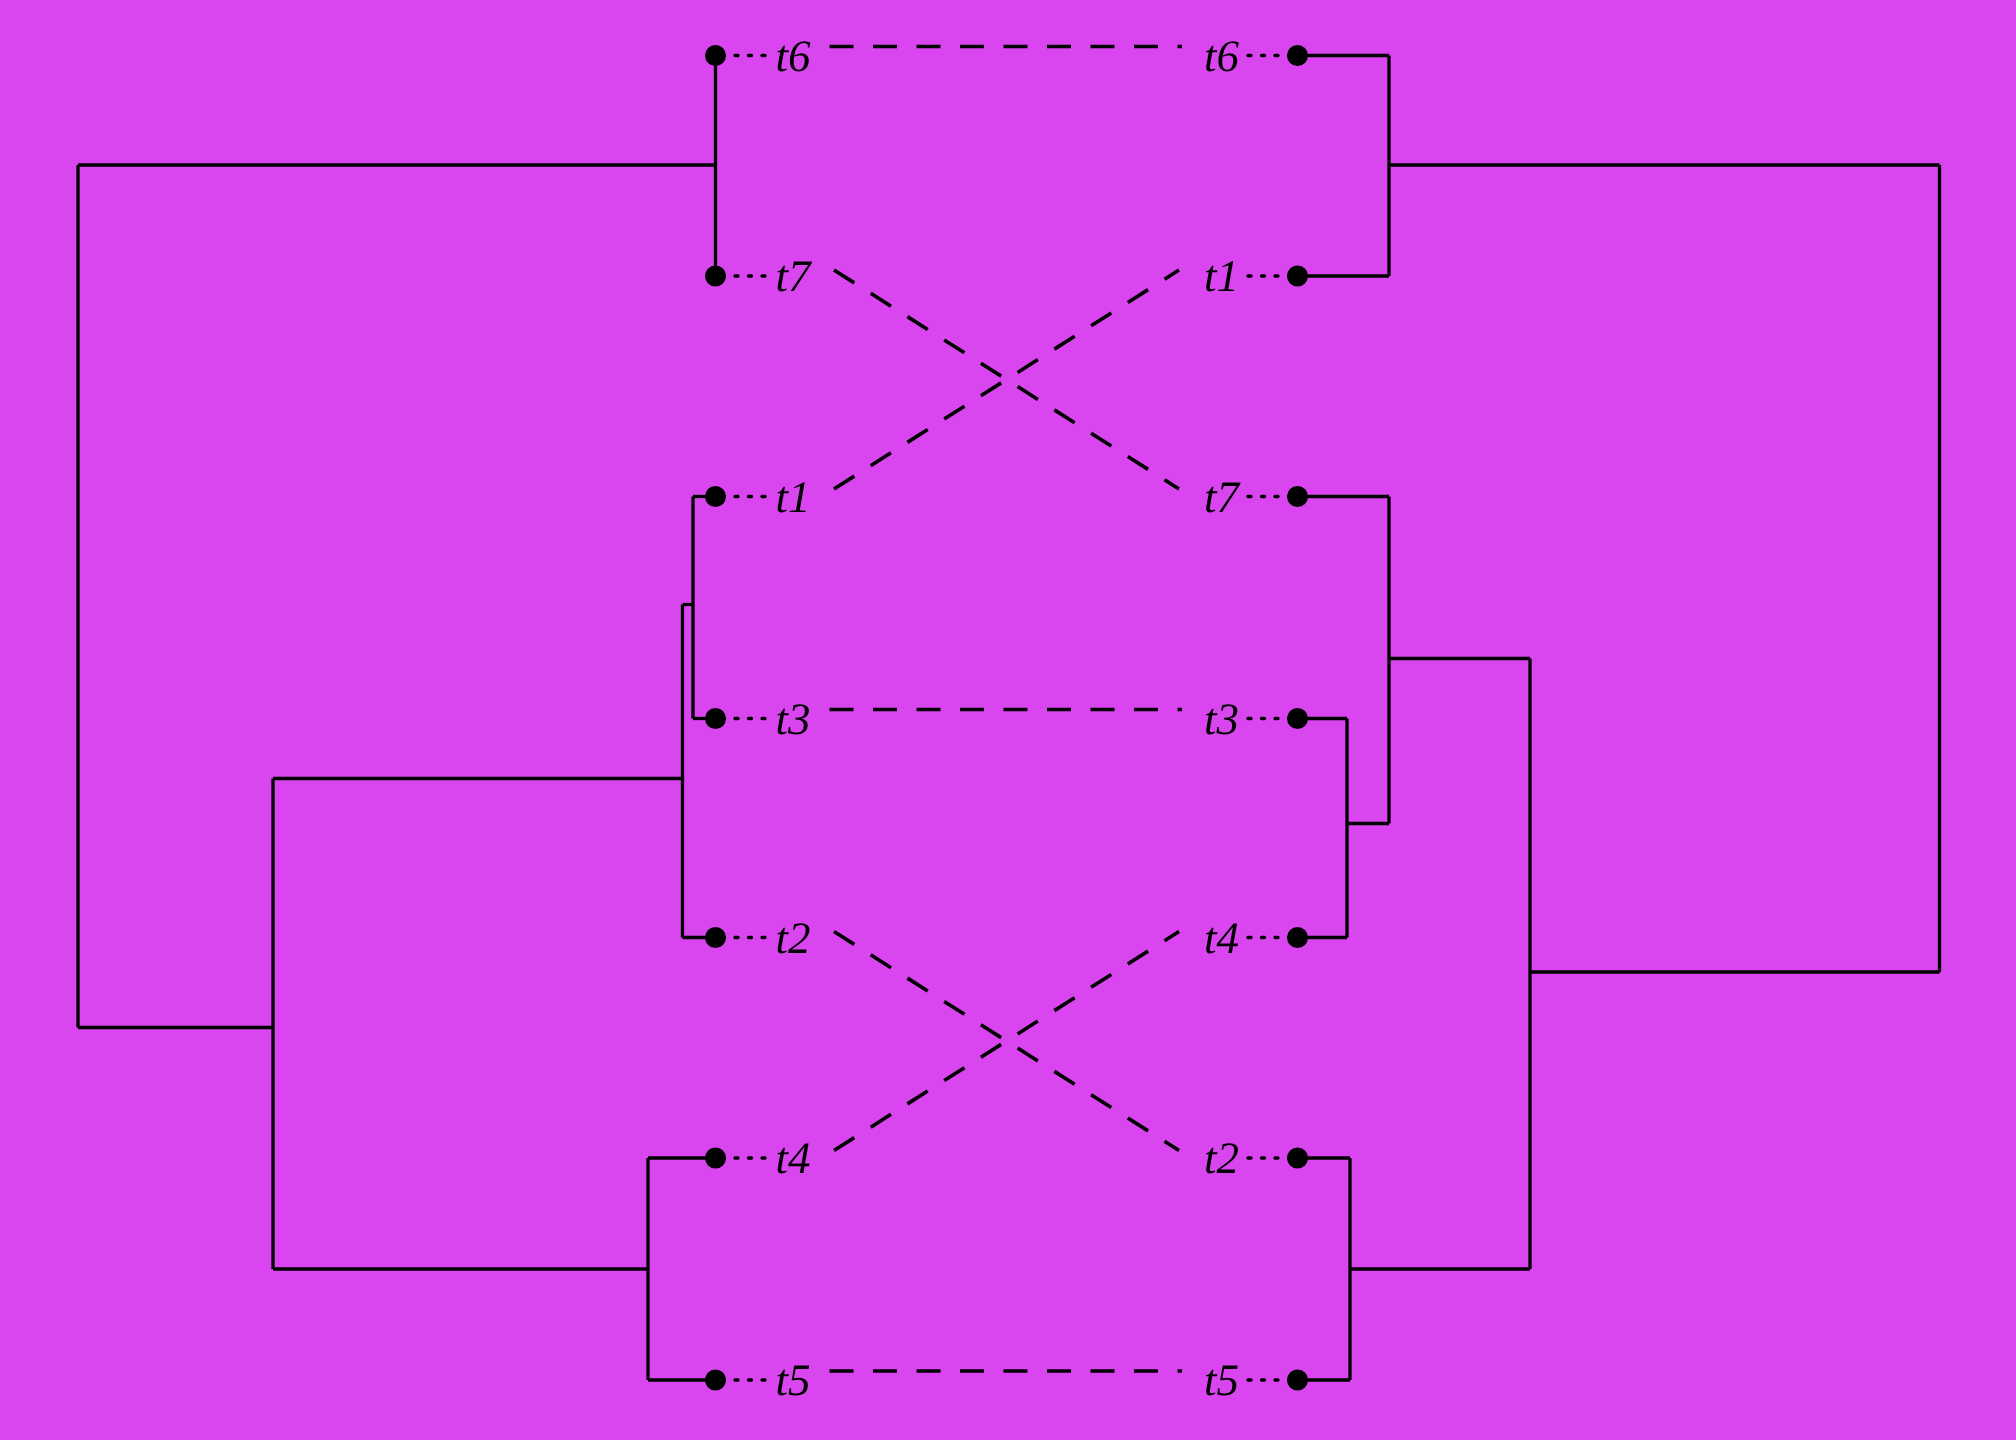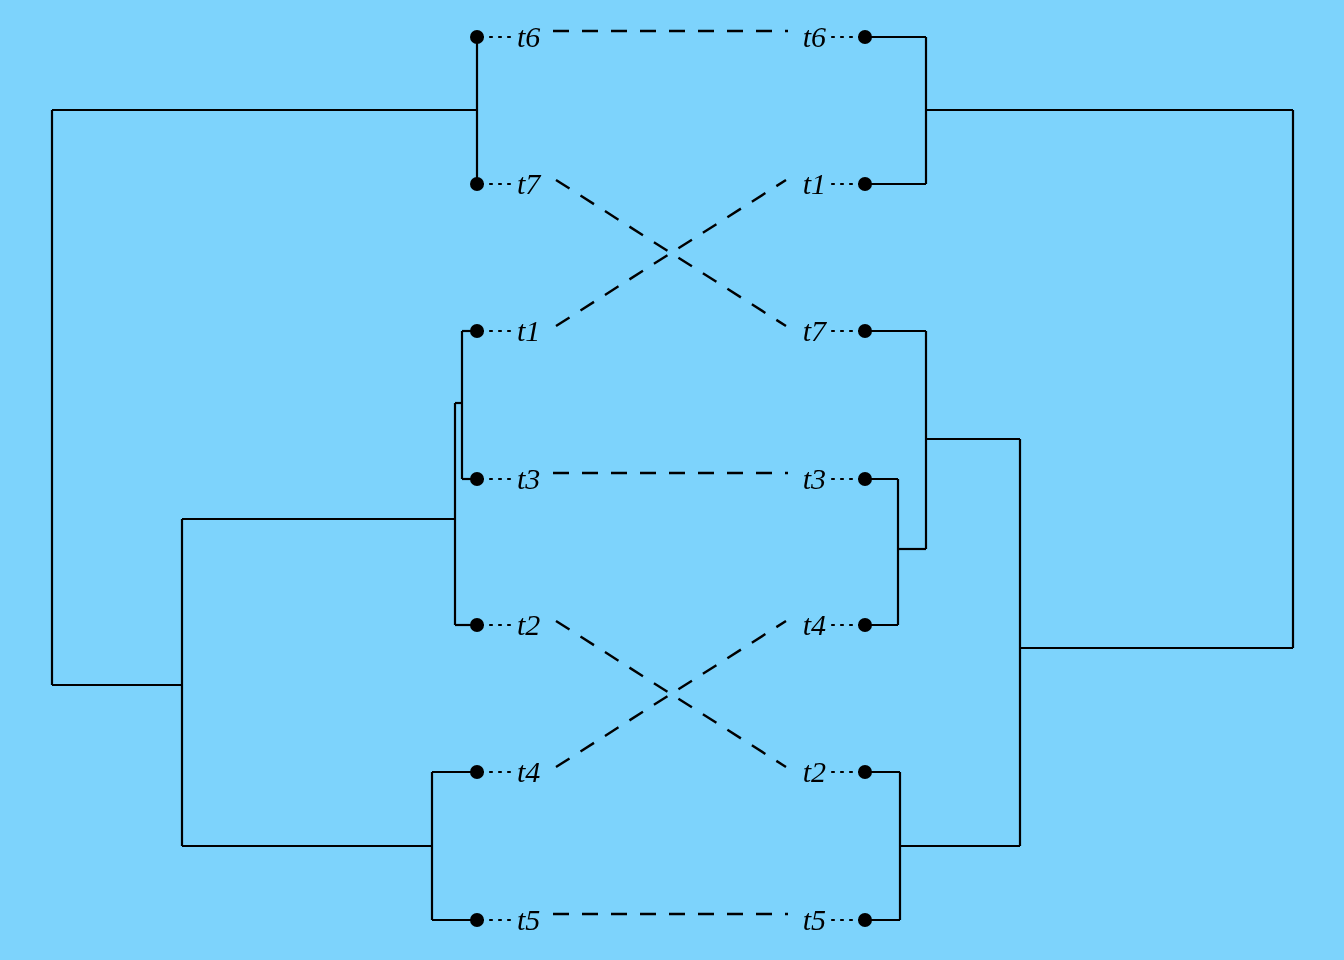--- a/index.html
+++ b/index.html
@@ -1,17 +1,17 @@
 <!DOCTYPE html>
 <html><head>
 <meta charset="utf-8">
 <style>
   html,body{margin:0;padding:0;background:#ffffff;}
   body{width:1344px;height:960px;font-family:"Liberation Serif",serif;}
-  #stage{position:relative;width:1344px;height:960px;overflow:hidden;background:#7dd3fc;}
+  #stage{position:relative;width:1344px;height:960px;overflow:hidden;background:#d946ef;}
   svg#tangle{position:absolute;left:0;top:0;width:1344px;height:960px;}
   .branch{stroke:#000;stroke-width:2.2;fill:none;stroke-linecap:butt;}
   .tipdot{fill:#000;}
   .dotlead{stroke:#000;stroke-width:2.2;fill:none;stroke-dasharray:2 7;stroke-linecap:round;}
   .connector{stroke:#000;stroke-width:2.4;fill:none;stroke-dasharray:16 13;}
   .tiplabel{font-family:"Liberation Serif",serif;font-style:italic;font-size:30px;fill:#000;}
   .lbl-left{text-anchor:start;}
   .lbl-right{text-anchor:end;}
 </style>
 </head>

